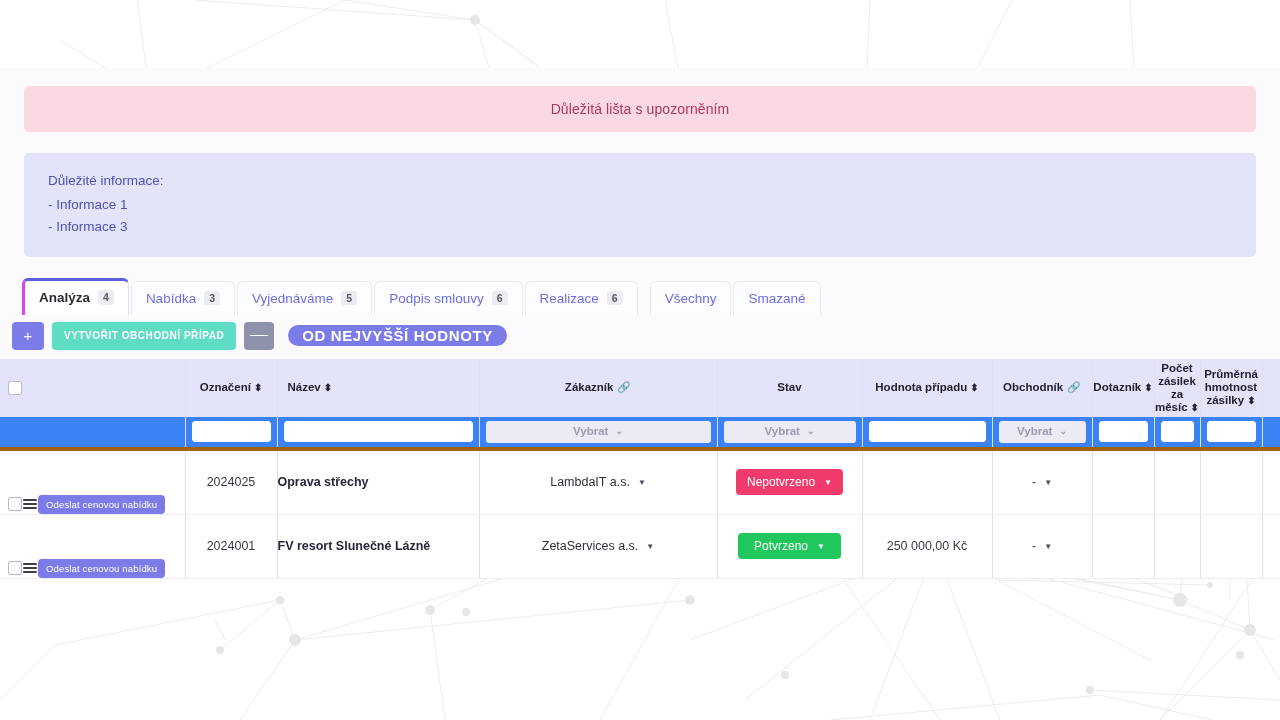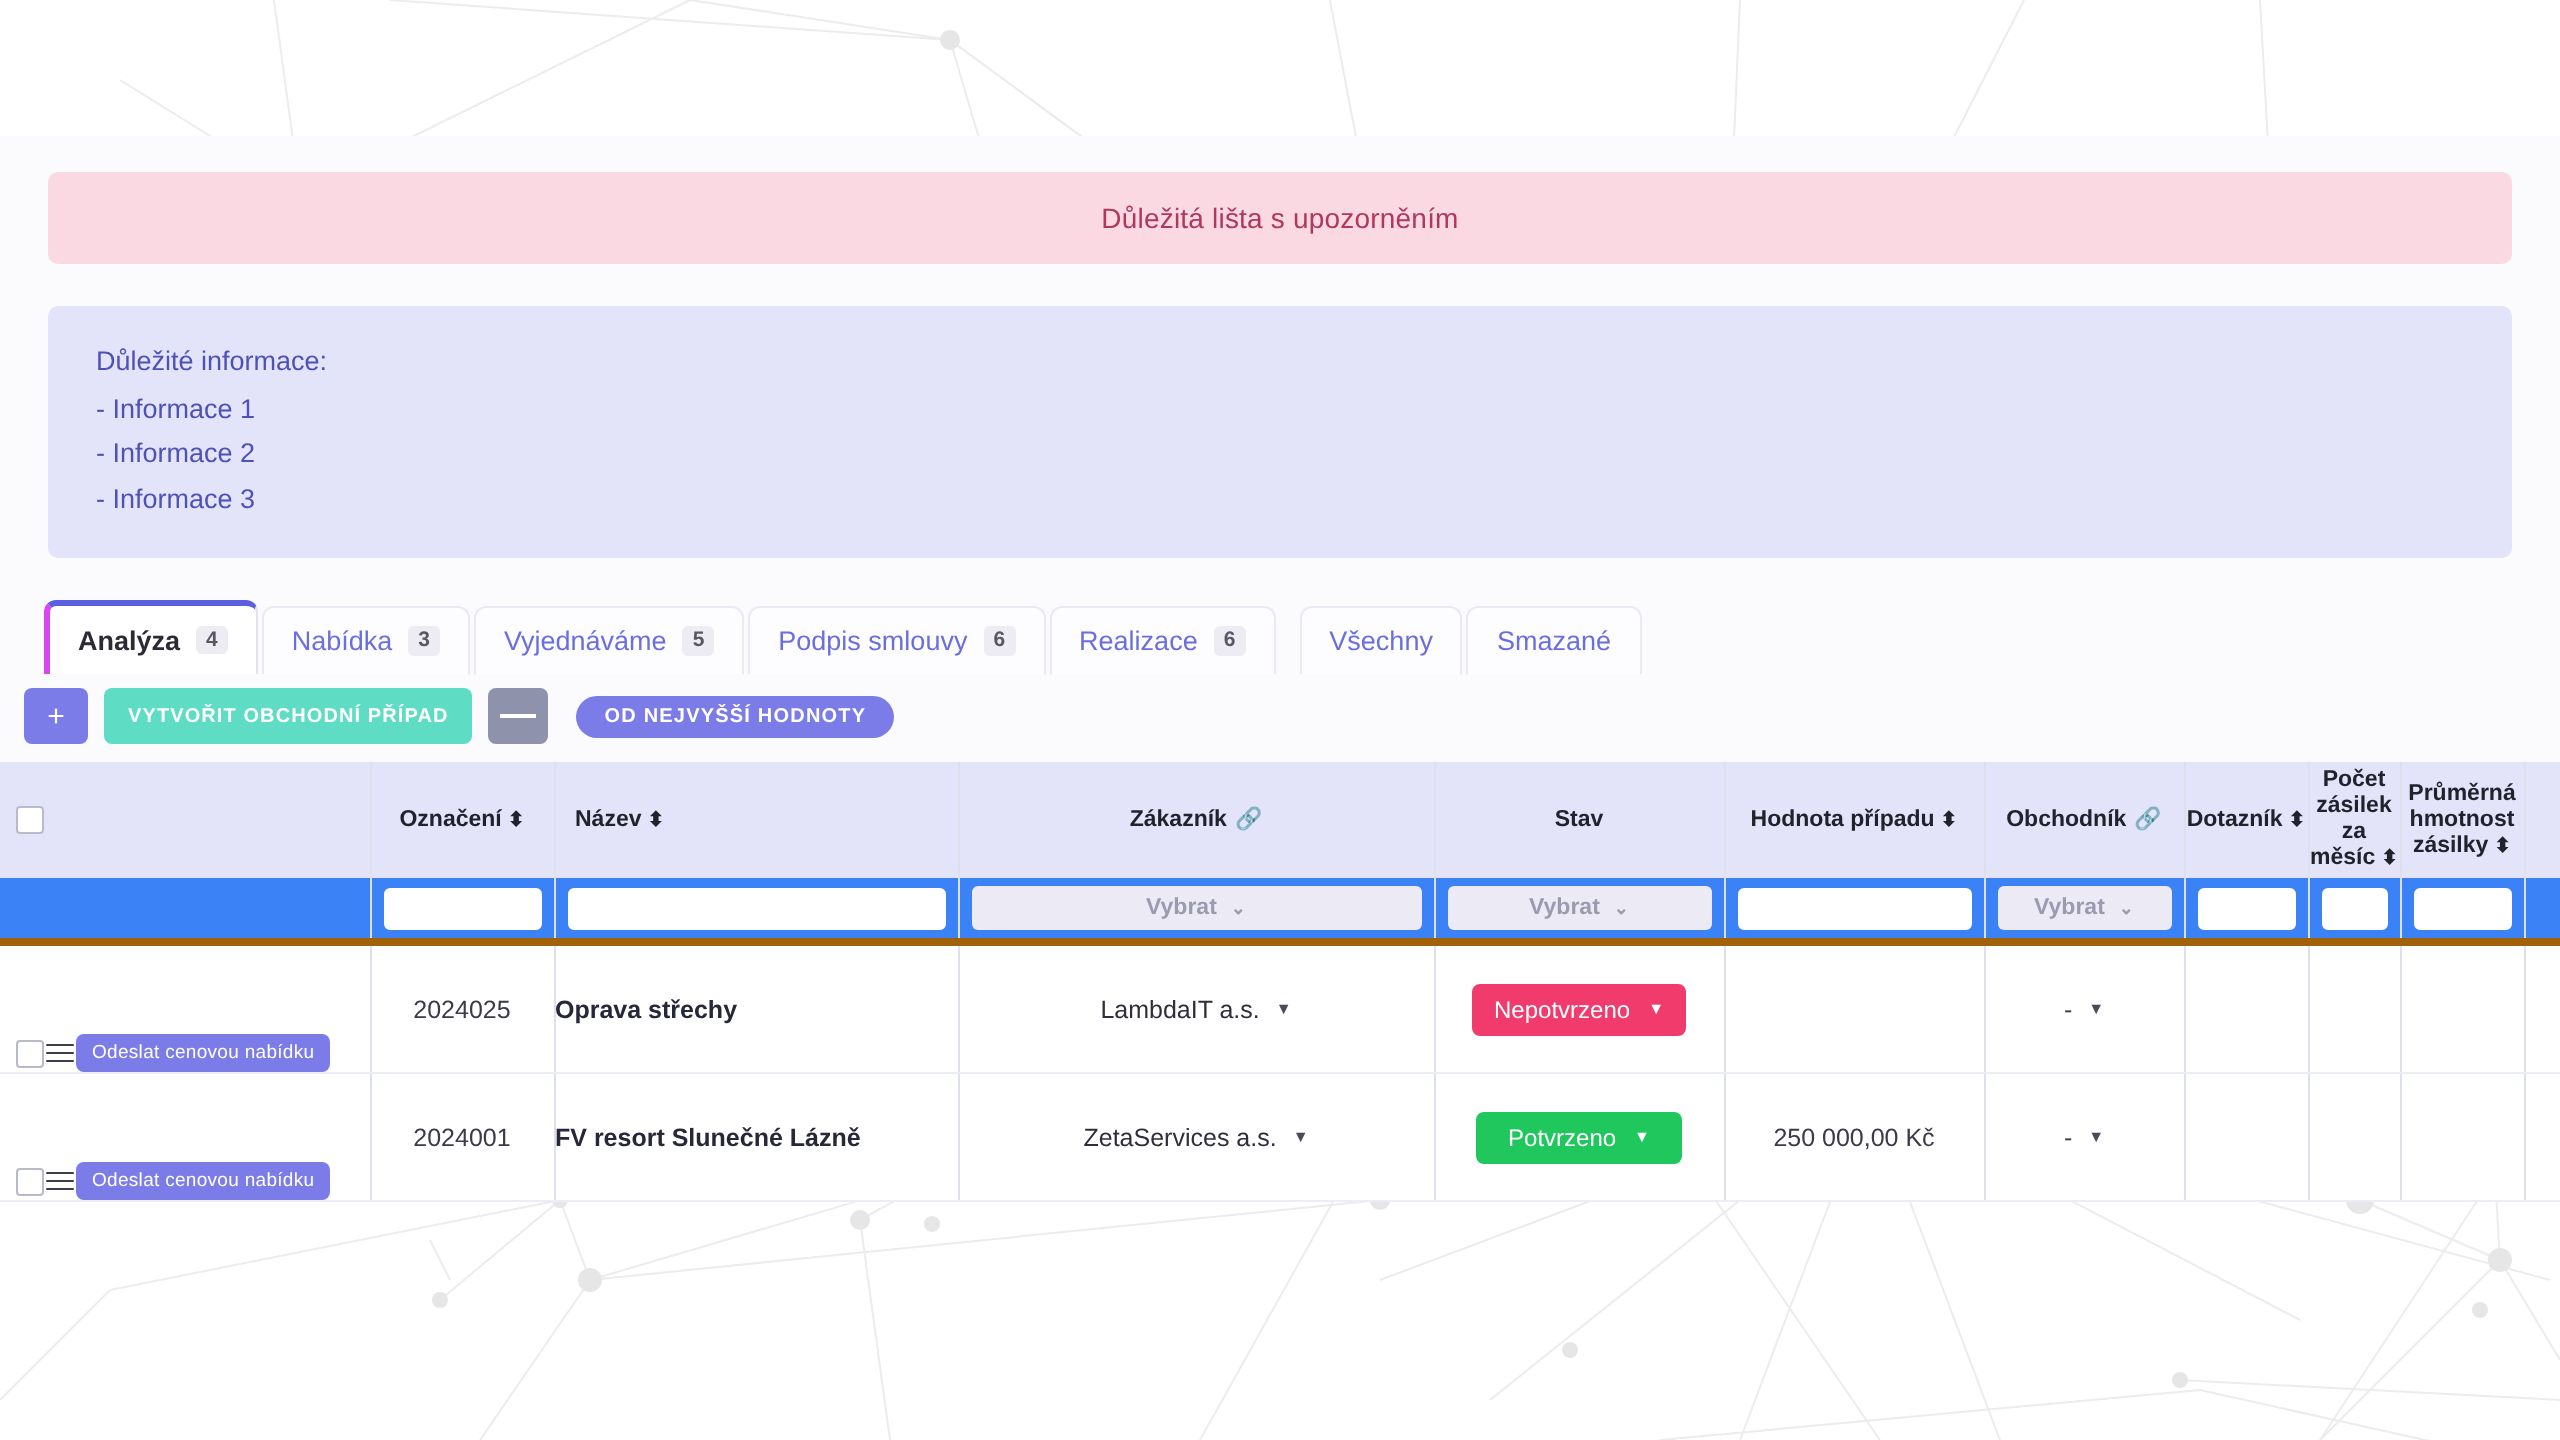--- a/index.html
+++ b/index.html
@@ -148,21 +148,21 @@
     cursor: pointer;
   }
   .tb-menu span { display:block; width:13px; height:1.6px; background:#fff; margin:1.4px 0; }
   .tb-pill {
     margin-left: 6px;
     height: 21px;
     background: #7b7ce8;
     color: #ffffff;
     border: none; border-radius: 11px;
     padding: 0 14px;
-    font-size: 10px;
+    font-size: 15px;
     font-weight: bold;
     letter-spacing: .6px;
     cursor: pointer;
   }
 
   
   .table-area {
     margin-top: 9px;
     width: 1280px;
     overflow: hidden;
@@ -375,21 +375,20 @@
 
 <div class="content-wrap">
 
   <div class="alert-bar">
     <span>Důležitá lišta s upozorněním</span>
   </div>
 
   <div class="info-panel">
     <div class="info-title">Důležité informace:</div>
     <div class="info-line">- Informace 1</div>
-    <div class="info-line">- Informace 2</div>
     <div class="info-line">- Informace 3</div>
   </div>
 
   <div class="tabs-row">
     <div class="tab active">
       <span>Analýza</span>
       <span class="tab-badge">4</span>
     </div>
     <div class="tab">
       <span>Nabídka</span>

